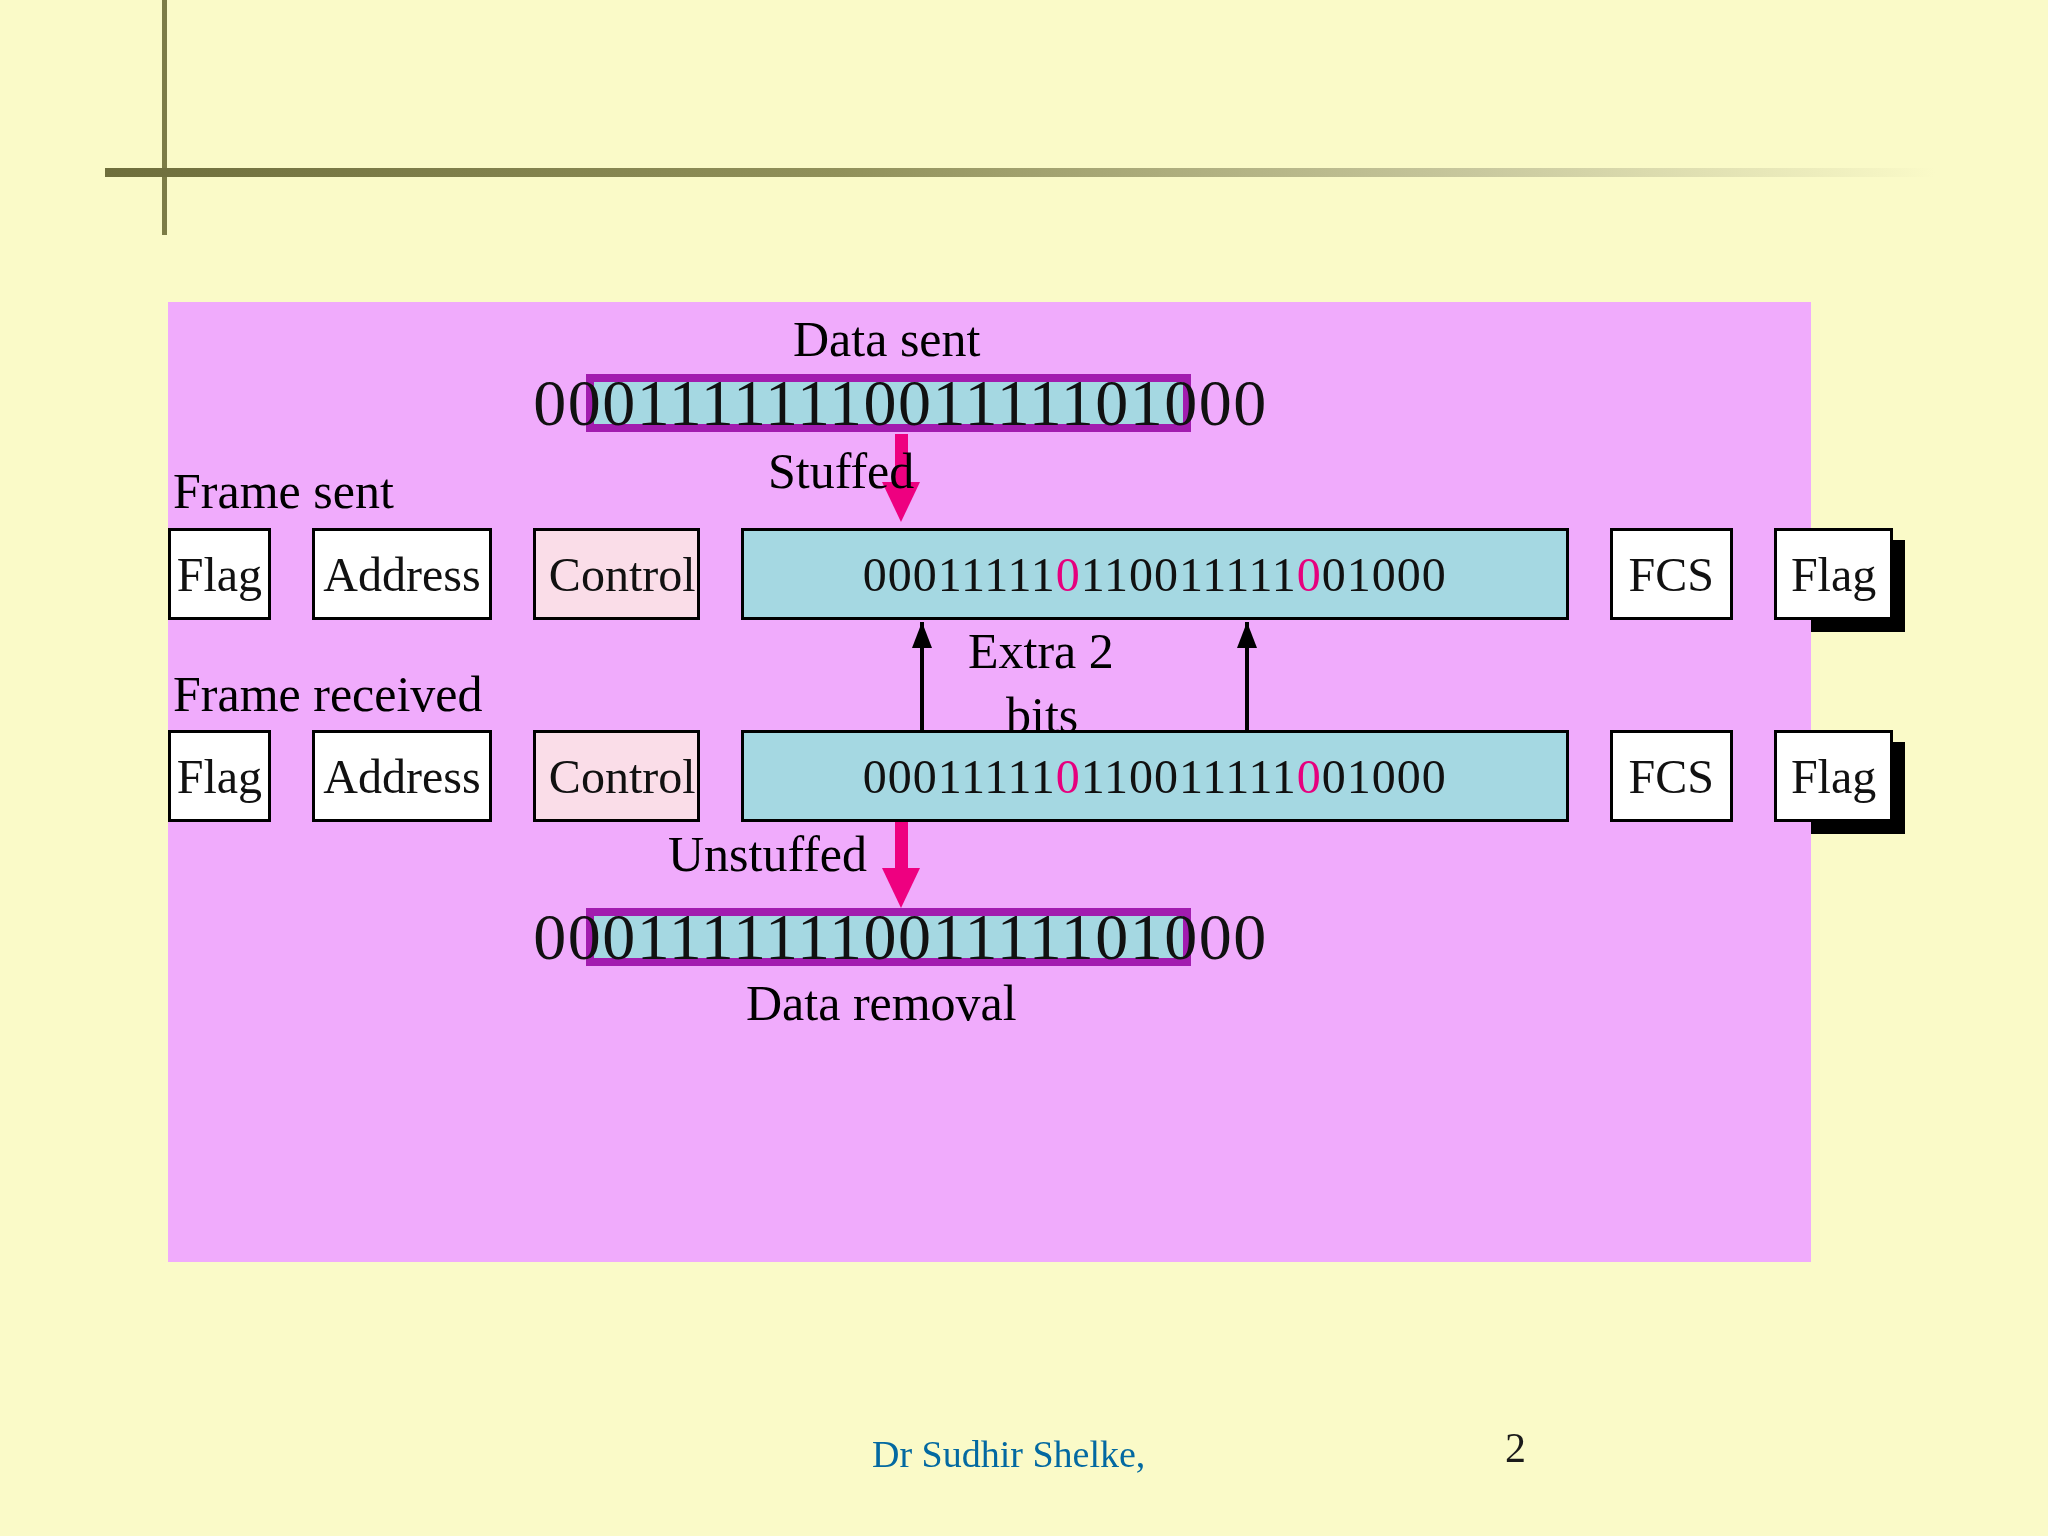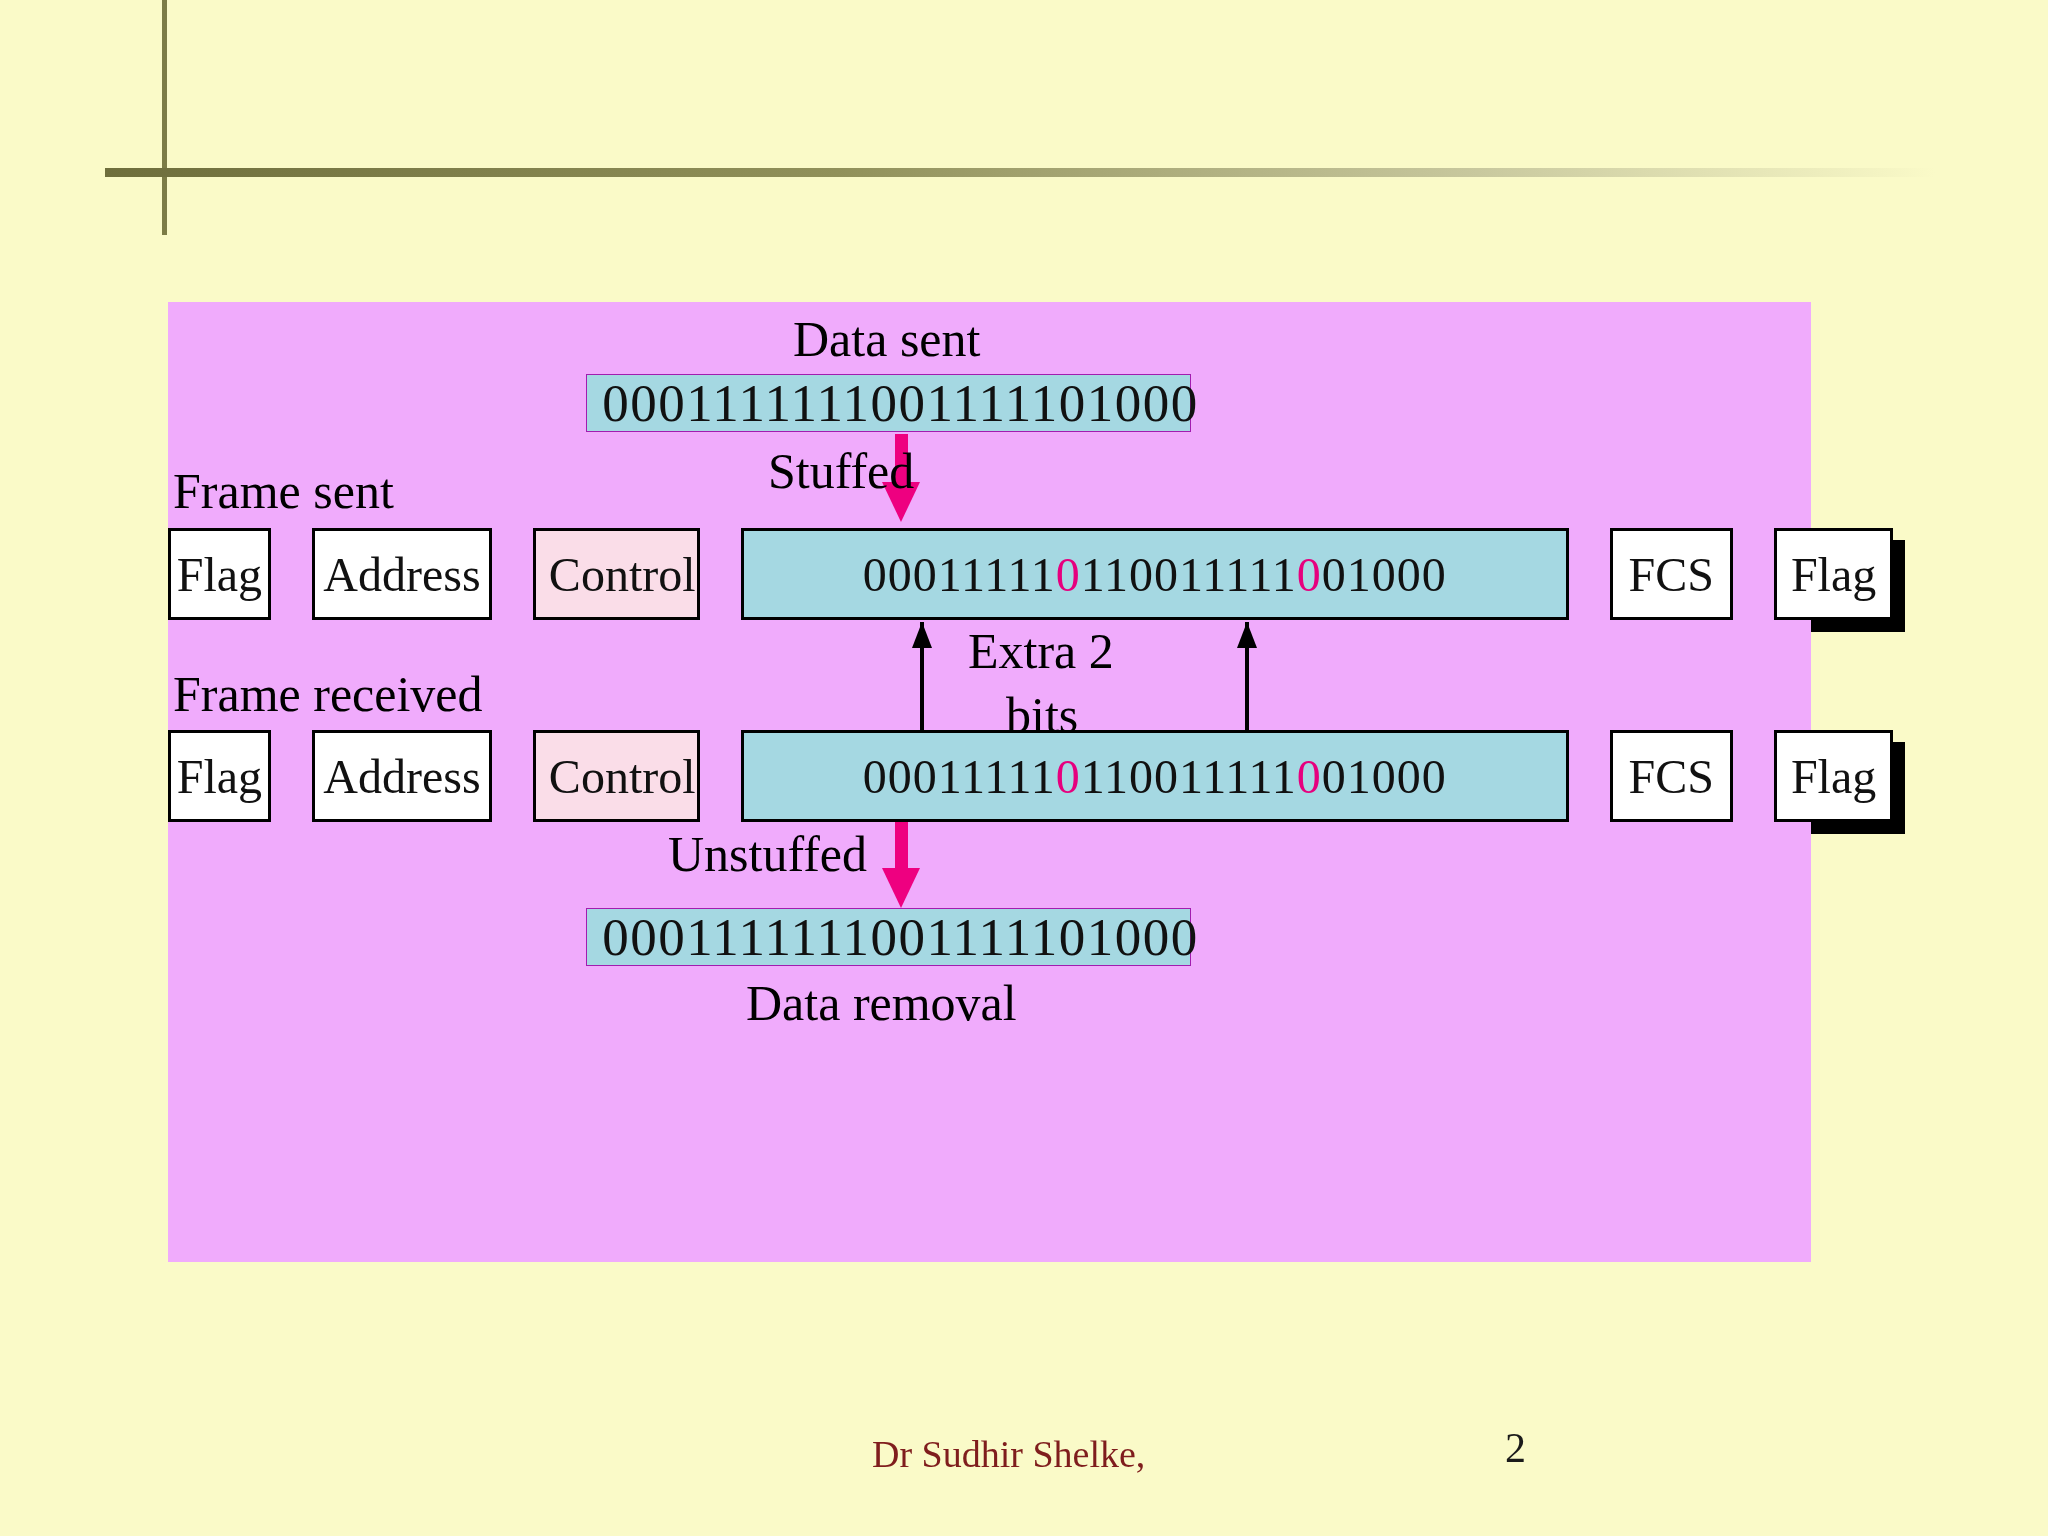--- a/index.html
+++ b/index.html
@@ -66,26 +66,26 @@
     position: absolute;
     font-size: 50px;
     color: #000;
     white-space: nowrap;
   }
 
   
   .data-bar {
     position: absolute;
     background: #A5D8E2;
-    border: 1px solid #a21caf;
+    border: 8px solid #a21caf;
     box-sizing: border-box;
     display: flex;
     align-items: center;
     justify-content: center;
-    font-size: 53px;
+    font-size: 66px;
     letter-spacing: 1.5px;
     color: #111;
     white-space: nowrap;
     padding-left: 24px;
   }
 
   
   .frame-row {
     position: absolute;
     display: flex;
@@ -171,21 +171,21 @@
   }
   .dbl-arrow .head-up { top: 0; border-bottom: 26px solid #000; }
   .dbl-arrow .head-dn { bottom: 0; border-top: 26px solid #000; }
 
   
   #footer-author {
     position: absolute;
     left: 872px;
     top: 1432px;
     font-size: 38px;
-    color: #7f1d1d;
+    color: #0369a1;
     white-space: nowrap;
   }
   #footer-pagenum {
     position: absolute;
     left: 1505px;
     top: 1424px;
     font-size: 42px;
     color: #1a1a1a;
   }
 </style>

